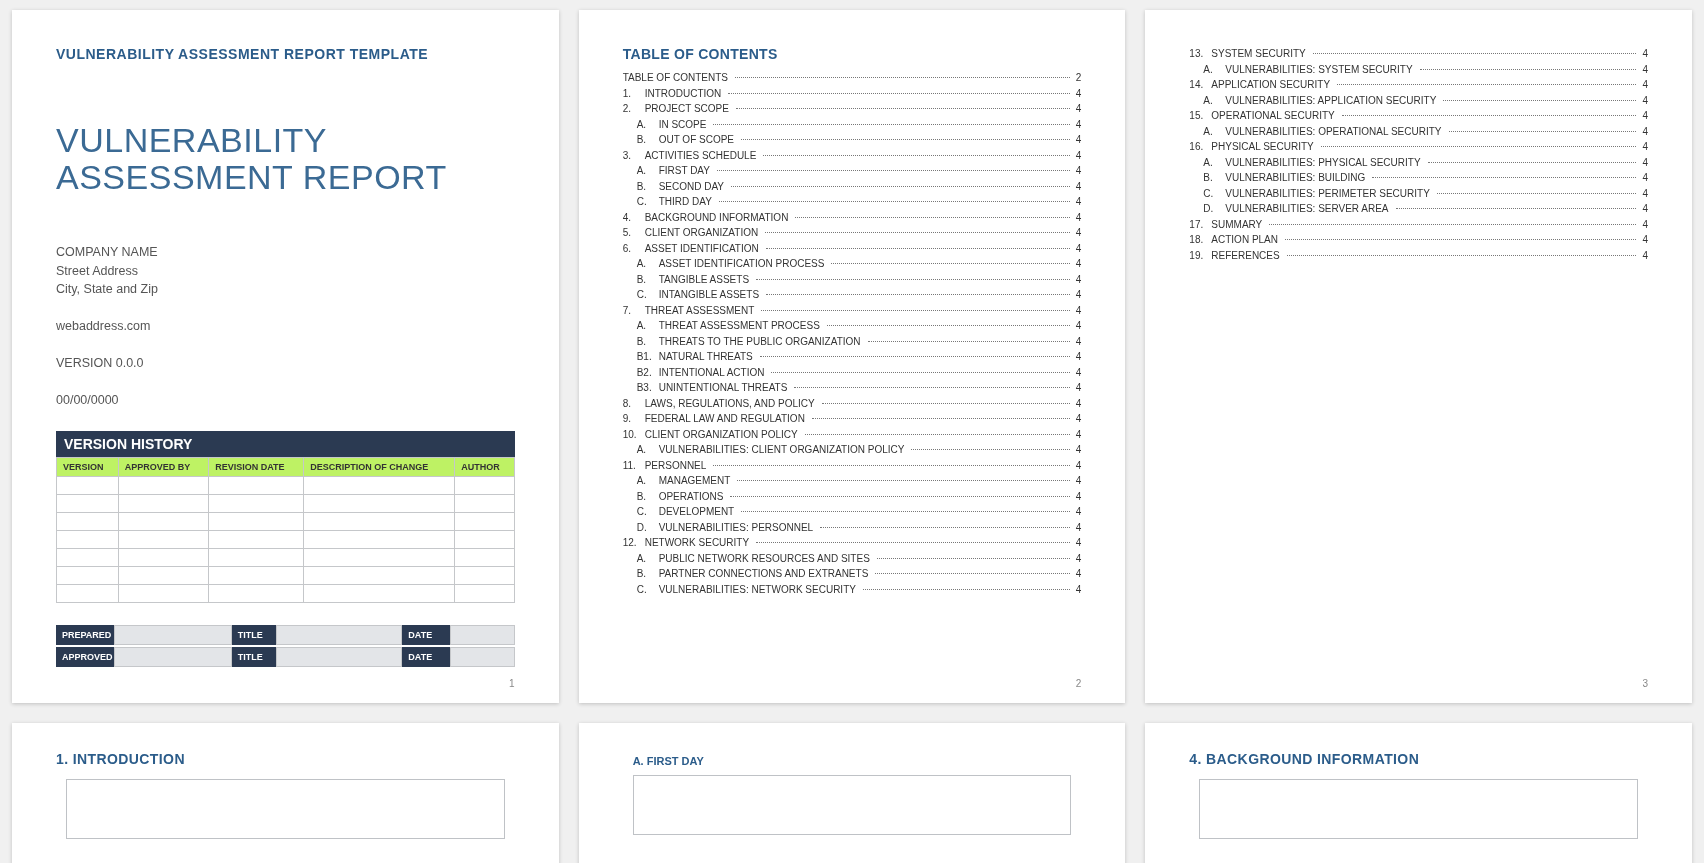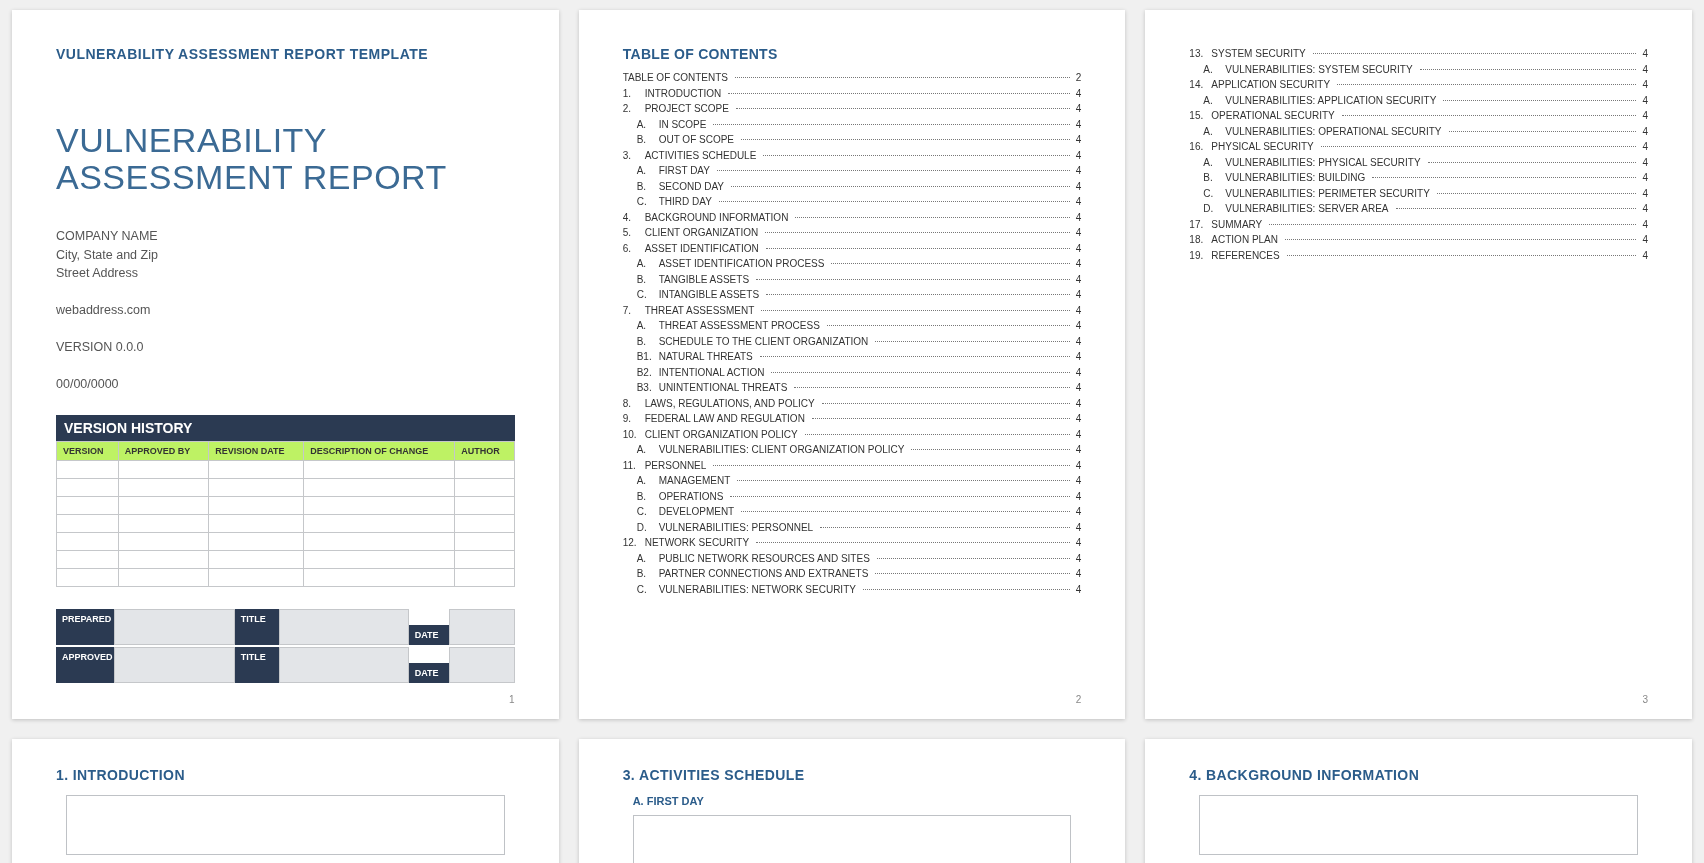--- a/index.html
+++ b/index.html
@@ -37,21 +37,21 @@
     font-size: 14px;
     font-weight: 700;
     letter-spacing: 0.5px;
     margin-bottom: 60px;
   }
   .title {
     color: #3b6a94;
     font-size: 34px;
     font-weight: 300;
     line-height: 1.1;
-    margin-bottom: 30px;
+    margin-bottom: 46px;
     letter-spacing: 0.5px;
   }
   .meta-block { font-size: 12.5px; color: #555; line-height: 1.5; }
   .meta-gap { margin-top: 18px; }
   .ver-history-hdr {
     background: #2b3a52;
     color: #fff;
     font-size: 14px;
     font-weight: 700;
     padding: 5px 8px;
@@ -91,21 +91,21 @@
     text-align: left;
     white-space: nowrap;
   }
   .sig-field {
     background: #e3e5e8;
     border: 1px solid #c5c7ca;
     flex: 1;
   }
   .w1 { width: 58px; }
   .w2 { width: 44px; }
-  .w3 { width: 40px; margin-top: 16px; }
+  .w3 { width: 48px; }
   .f1 { flex: 2.6; }
   .f2 { flex: 2.8; }
   .f3 { flex: 1.4; }
 
   
   .toc-heading {
     color: #2b5c8a;
     font-size: 14px;
     font-weight: 700;
     margin-bottom: 8px;
@@ -156,22 +156,22 @@
 </head>
 <body>
 
 <div class="pages">
 
   <div class="page">
     <div class="template-label">VULNERABILITY ASSESSMENT REPORT TEMPLATE</div>
     <div class="title">VULNERABILITY ASSESSMENT REPORT</div>
     <div class="meta-block">
       <div>COMPANY NAME</div>
+      <div>Street Address</div>
       <div>City, State and Zip</div>
-      <div>Street Address</div>
       <div class="meta-gap">webaddress.com</div>
       <div class="meta-gap">VERSION 0.0.0</div>
       <div class="meta-gap">00/00/0000</div>
     </div>
 
     <div class="ver-history-hdr">VERSION HISTORY</div>
     <table class="vh">
       <thead>
         <tr>
           <th>VERSION</th>
@@ -354,21 +354,21 @@
           <span class="toc-page">4</span>
         </div>
         <div class="toc-line sub">
           <span class="toc-num">A.</span>
           <span class="toc-label">THREAT ASSESSMENT PROCESS</span>
           <span class="toc-dots"></span>
           <span class="toc-page">4</span>
         </div>
         <div class="toc-line sub">
           <span class="toc-num">B.</span>
-          <span class="toc-label">SCHEDULE TO THE CLIENT ORGANIZATION</span>
+          <span class="toc-label">THREATS TO THE PUBLIC ORGANIZATION</span>
           <span class="toc-dots"></span>
           <span class="toc-page">4</span>
         </div>
         <div class="toc-line sub">
           <span class="toc-num">B1.</span>
           <span class="toc-label">NATURAL THREATS</span>
           <span class="toc-dots"></span>
           <span class="toc-page">4</span>
         </div>
         <div class="toc-line sub">
@@ -554,21 +554,20 @@
       </div>
     <div class="page-num">3</div>
   </div>
 
   <div class="page short">
     <div class="sec-heading">1.  INTRODUCTION</div>
     <div class="content-box"></div>
   </div>
 
   <div class="page short">
-    <div class="sec-heading">3.  ACTIVITIES SCHEDULE</div>
     <div class="sub-heading">A.  FIRST DAY</div>
     <div class="content-box"></div>
   </div>
 
   <div class="page short">
     <div class="sec-heading">4.  BACKGROUND INFORMATION</div>
     <div class="content-box"></div>
   </div>
 
 </div>

